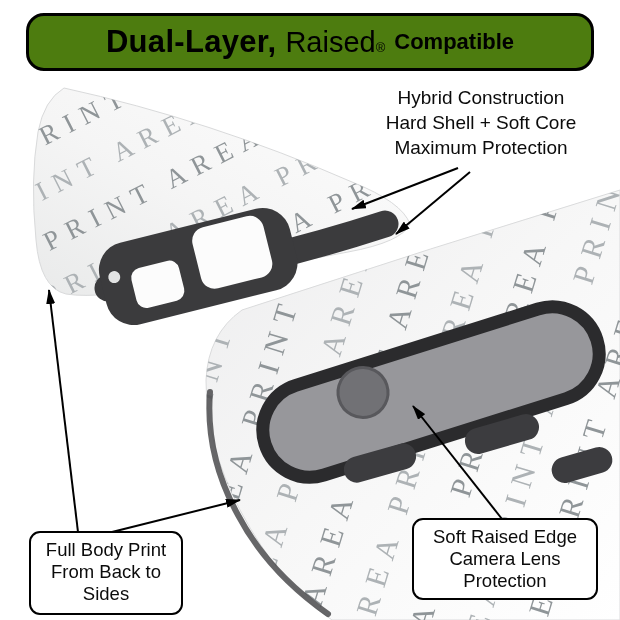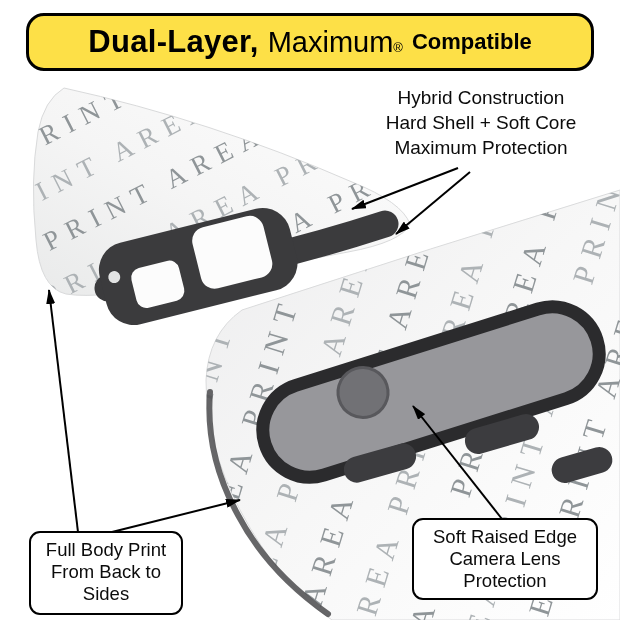--- a/index.html
+++ b/index.html
@@ -1,20 +1,20 @@
 <!DOCTYPE html>
 <html><head>
 <meta charset="utf-8">
 <style>
   html,body{margin:0;padding:0;background:#fff;}
   .stage{position:relative;width:620px;height:620px;background:#ffffff;overflow:hidden;
          font-family:"Liberation Sans",sans-serif;}
   .scene{position:absolute;left:0;top:0;width:620px;height:620px;}
   .title-box{position:absolute;left:26px;top:13px;width:568px;height:58px;box-sizing:border-box;
-             border:3px solid #000;border-radius:18px;background:#fde047;
+             border:3px solid #000;border-radius:18px;background:#4d7c0f;
              display:flex;align-items:center;justify-content:center;gap:9px;z-index:5;}
   .t1{font-size:31px;font-weight:800;color:#000;letter-spacing:.3px;}
   .mag-wrap{display:inline-flex;align-items:flex-end;}
   .t2{font-size:29px;font-weight:500;color:#000;}
   .treg{font-size:13px;color:#000;margin-bottom:4px;}
   .t3{font-size:22px;font-weight:700;color:#000;}
   .pa{font-family:"Liberation Serif",serif;font-size:27px;letter-spacing:9px;fill:#adb2b5;}
   .pa-d{fill:#8f9598;}
   .pattern-2 .pa{font-size:30px;letter-spacing:10px;}
   .ann text{font-size:19px;fill:#0b0b0b;text-anchor:middle;font-family:"Liberation Sans",sans-serif;}
@@ -124,19 +124,19 @@
       <rect x="413" y="519" width="184" height="80" rx="10" fill="#fff" stroke="#000" stroke-width="2"></rect>
       <text x="505" y="543">Soft Raised Edge</text>
       <text x="505" y="565">Camera Lens</text>
       <text x="505" y="587">Protection</text>
     </g>
   </svg>
 
   <div class="title-box">
     <span class="t1">Dual-Layer,</span>
     <span class="mag-wrap">
-      <span class="t2">Maximum</span>
+      <span class="t2">Raised</span>
       <span class="treg">®</span>
     </span>
     <span class="t3">Compatible</span>
   </div>
 
 </div>
 
 </body></html>

